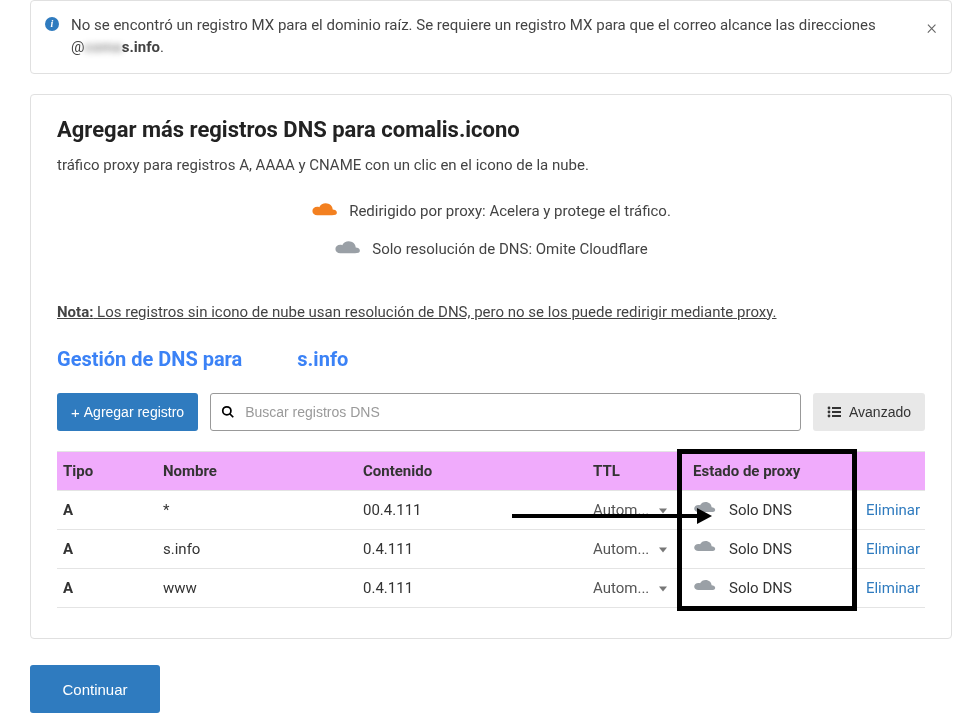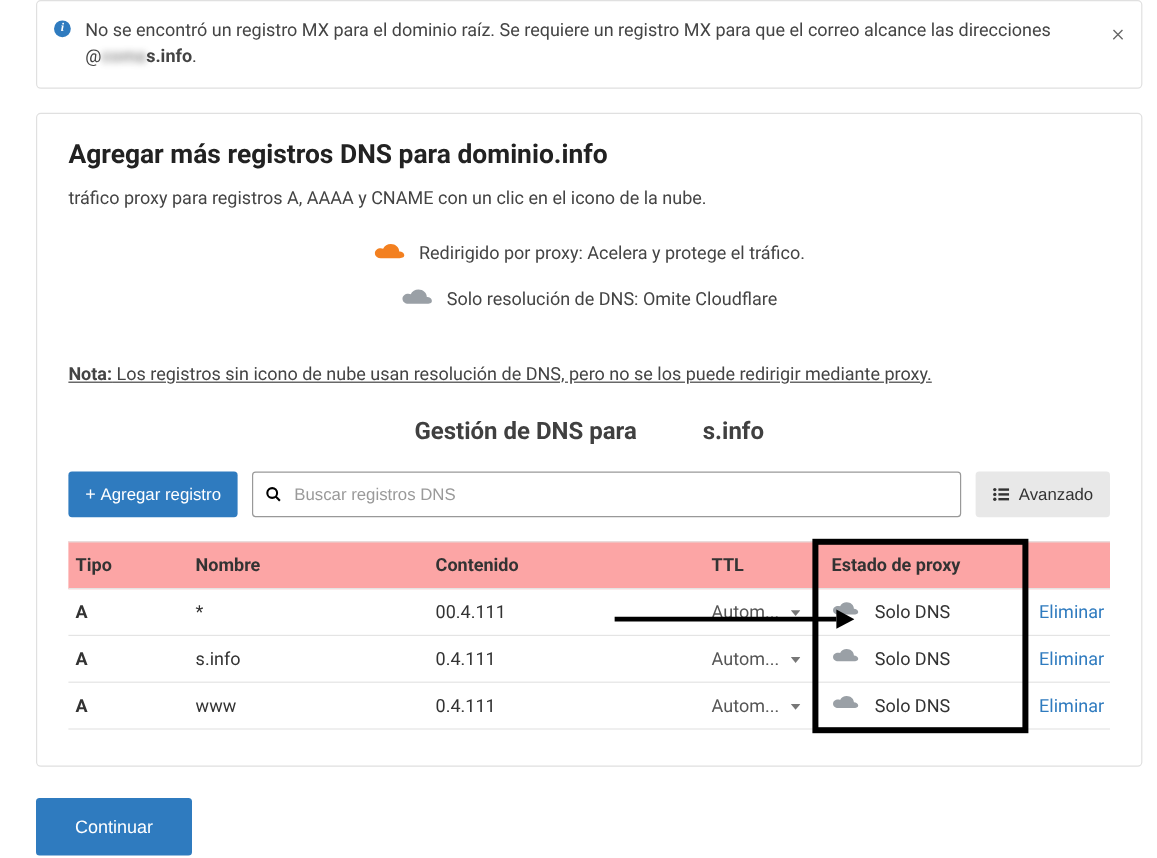--- a/index.html
+++ b/index.html
@@ -92,23 +92,22 @@
     line-height: 1.5;
     color: #444;
     margin: 43px 0 24px 0;
     max-width: 740px;
     text-decoration: underline;
   }
   .note b { font-weight: 700; }
   h3.mgmt-title {
     font-size: 20px;
     font-weight: 700;
-    color: #404040;
+    color: #3b82f6;
     margin: 0 0 22px 0;
-    text-align: center;
   }
   .mgmt-title .redact {
     display: inline-block;
     width: 50px;
     height: 15px;
     background: #fff;
     vertical-align: middle;
   }
 
   .toolbar {
@@ -165,21 +164,21 @@
   .dns-table { position: relative; }
   .dns-head, .dns-row {
     display: grid;
     grid-template-columns: 100px 200px 230px 100px 160px 80px;
     align-items: center;
     padding: 10px 6px;
     border-bottom: 1px solid #e4e4e4;
   }
   .dns-head {
     font-weight: 700;
-    background: #fca5a5;
+    background: #f0abfc;
     border-top: 1px solid #e4e4e4;
     font-size: 15px;
   }
   .dns-row { font-size: 15px; color: #333; }
   .col-type { font-weight: 700; }
   .col-ttl { color: #555; }
   .col-ttl .caret {
     display: inline-block;
     margin-left: 6px;
     vertical-align: middle;
@@ -236,21 +235,21 @@
     <span class="info-icon">i</span>
     <span>
       <span>No se encontró un registro MX para el dominio raíz. Se requiere un registro MX para que el correo alcance las direcciones @</span><strong><span style="filter:blur(3px);opacity:.55">coma</span><span>s.info</span></strong><span>.</span>
     </span>
     <span class="close-x">×</span>
   </div>
 
   
   <div class="card">
 
-    <h2 class="section-title">Agregar más registros DNS para dominio.info</h2>
+    <h2 class="section-title">Agregar más registros DNS para comalis.icono</h2>
     <p class="intro">tráfico proxy para registros A, AAAA y CNAME con un clic en el icono de la nube.</p>
 
     <div class="legend-row">
       <span class="cloud-icon">
         <svg viewBox="0 0 40 24" width="28" height="18">
             <path fill="#f38020" d="M30 18H9c-4 0-7-2.5-7-6s3-6 7-6c1 0 2 .2 2.8.6C13.4 3 17 1 21 1c5.5 0 10 4 10 9 3 0 6 1.8 6 4.5S34 18 30 18z"></path>
           </svg>
       </span>
       <span>Redirigido por proxy: Acelera y protege el tráfico.</span>
     </div>

